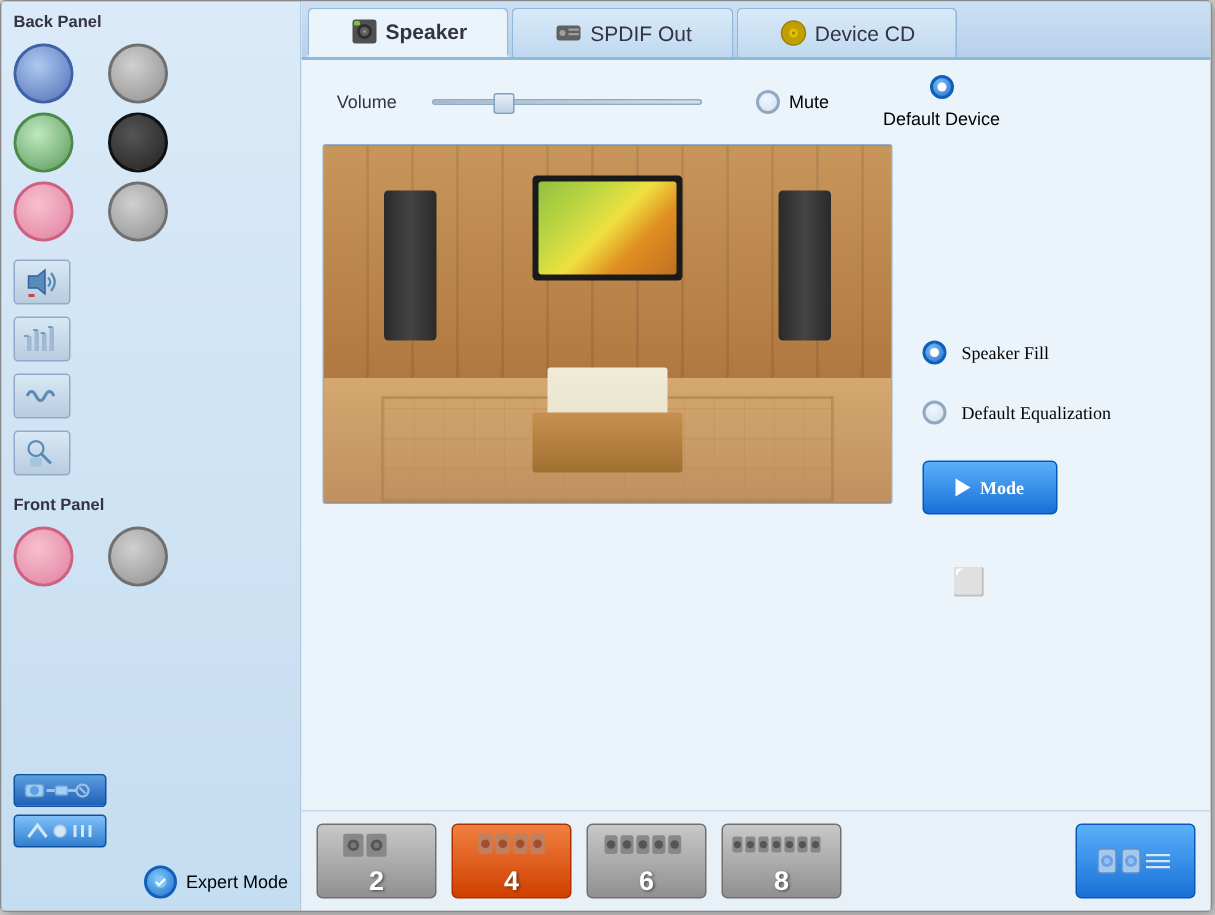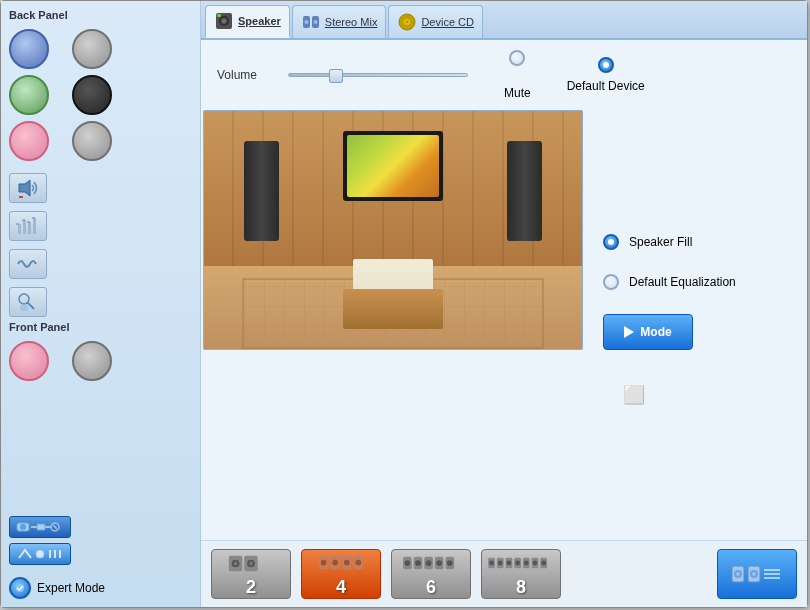--- a/index.html
+++ b/index.html
@@ -97,20 +97,21 @@
       gap: 4px;
       align-items: center;
     }
     .sidebar-spacer { flex: 1; }
     .expert-mode {
       display: flex;
       align-items: center;
       gap: 6px;
       margin-top: 4px;
       cursor: pointer;
+      justify-content: flex-end;
     }
     .expert-btn {
       width: 62px;
       height: 22px;
       background: linear-gradient(to bottom, #5a9de0, #2060b8);
       border: 1px solid #1050a0;
       border-radius: 3px;
       display: flex;
       align-items: center;
       justify-content: center;
@@ -149,48 +150,48 @@
       display: flex;
       background: linear-gradient(to bottom, #cce0f4, #b8d0ec);
       border-bottom: 2px solid #90b8d8;
       padding: 4px 4px 0 4px;
       gap: 2px;
     }
     .tab {
       display: flex;
       align-items: center;
       gap: 4px;
-      padding: 5px 8px;
+      padding: 5px 27px;
       background: linear-gradient(to bottom, #d8eaf8, #c0d8f0);
       border: 1px solid #90b8d8;
       border-bottom: none;
       border-radius: 4px 4px 0 0;
       cursor: pointer;
-      font-size: 11px;
+      font-size: 14px;
       color: #334;
       min-width: 70px;
-      text-decoration: underline;
     }
     .tab.active {
       background: #ecf4fb;
       border-bottom: 2px solid #ecf4fb;
       font-weight: bold;
       z-index: 1;
     }
     
     .volume-row {
       display: flex;
       align-items: center;
       padding: 10px 16px;
       gap: 16px;
     }
     .volume-label {
       font-size: 12px;
       color: #334;
       width: 55px;
+      text-align: center;
     }
     .slider-track {
       width: 180px;
       height: 4px;
       background: linear-gradient(to right, #a0b8d0, #d0e0f0);
       border-radius: 2px;
       border: 1px solid #90a8c0;
       position: relative;
     }
     .slider-thumb {
@@ -200,23 +201,22 @@
       border: 1px solid #80a0c0;
       border-radius: 2px;
       position: absolute;
       top: -5px;
       left: 40px;
       cursor: pointer;
     }
     .mute-group {
       display: flex;
       align-items: center;
-      gap: 20px;
+      gap: 6px;
       margin-left: 20px;
-      flex-direction: column;
     }
     .radio-btn {
       width: 16px;
       height: 16px;
       border-radius: 50%;
       border: 2px solid #90a8c0;
       background: radial-gradient(circle at 40% 35%, #f0f8ff, #d0e0f0);
       display: flex;
       align-items: center;
       justify-content: center;
@@ -235,23 +235,24 @@
       display: flex;
       align-items: center;
       gap: 6px;
       margin-left: 20px;
       flex-direction: column;
     }
     
     .main-area {
       display: flex;
       flex: 1;
-      padding: 0 10px 10px 2px;
+      padding: 0 10px 10px 14px;
       gap: 10px;
       overflow: hidden;
+      font-family: Liberation Serif, serif;
     }
     
     .room-container {
       width: 380px;
       height: 240px;
       border: 1px solid #90b0d0;
       border-radius: 2px;
       overflow: hidden;
       background: #8B6B3A;
       position: relative;
@@ -504,21 +505,21 @@
       <div class="sidebar-icon-row" style="margin-top:4px">
         <div class="ctrl-btn" style="width:38px;height:30px;">
           <svg width="24" height="22" viewBox="0 0 24 22">
             <circle cx="8" cy="8" r="5" fill="none" stroke="#5a8ab8" stroke-width="1.5"></circle>
             <path d="M11,11 L18,18" stroke="#5a8ab8" stroke-width="2"></path>
             <rect x="4" y="14" width="8" height="6" rx="1" fill="#8ab8d8" opacity="0.5"></rect>
           </svg>
         </div>
       </div>
 
-      <div class="panel-label" style="">Front Panel</div>
+      <div class="panel-label" style="margin-top:10px">Front Panel</div>
 
       <div class="jack-grid">
         <div class="jack pink"></div>
         <div class="jack gray"></div>
         <div style="width:40px;height:40px;"></div>
       </div>
 
       <div class="sidebar-spacer"></div>
 
       <div style="display:flex; flex-direction:column; gap:3px; align-items:flex-start; margin-bottom:4px;">
@@ -562,26 +563,26 @@
             <rect x="2" y="2" width="16" height="16" rx="2" fill="#505050"></rect>
             <circle cx="10" cy="10" r="5" fill="#303030"></circle>
             <circle cx="10" cy="10" r="3" fill="#606060"></circle>
             <circle cx="10" cy="10" r="1" fill="#909090"></circle>
             <rect x="3" y="3" width="4" height="3" rx="1" fill="#80c040"></rect>
           </svg>
           <span>Speaker</span>
         </div>
         <div class="tab">
           <svg width="20" height="20" viewBox="0 0 20 20">
-            <rect x="2" y="4" width="7" height="12" rx="2" fill="#6080c0"></rect>
-            <rect x="11" y="4" width="7" height="12" rx="2" fill="#6080c0"></rect>
-            <circle cx="5.5" cy="10" r="2" fill="#a0b8e8"></circle>
-            <circle cx="14.5" cy="10" r="2" fill="#a0b8e8"></circle>
-          </svg>
-          <span>Stereo Mix</span>
+            <rect x="2" y="5" width="16" height="10" rx="2" fill="#606060"></rect>
+            <circle cx="6" cy="10" r="2" fill="#a0a0a0"></circle>
+            <rect x="10" y="7" width="7" height="1.5" fill="#a0a0a0"></rect>
+            <rect x="10" y="10" width="7" height="1.5" fill="#a0a0a0"></rect>
+          </svg>
+          <span>SPDIF Out</span>
         </div>
         <div class="tab">
           <svg width="20" height="20" viewBox="0 0 20 20">
             <circle cx="10" cy="10" r="8" fill="#c0a000" stroke="#a08000" stroke-width="1"></circle>
             <circle cx="10" cy="10" r="3" fill="#e0c000"></circle>
             <circle cx="10" cy="10" r="1" fill="#a08000"></circle>
           </svg>
           <span>Device CD</span>
         </div>
       </div>

